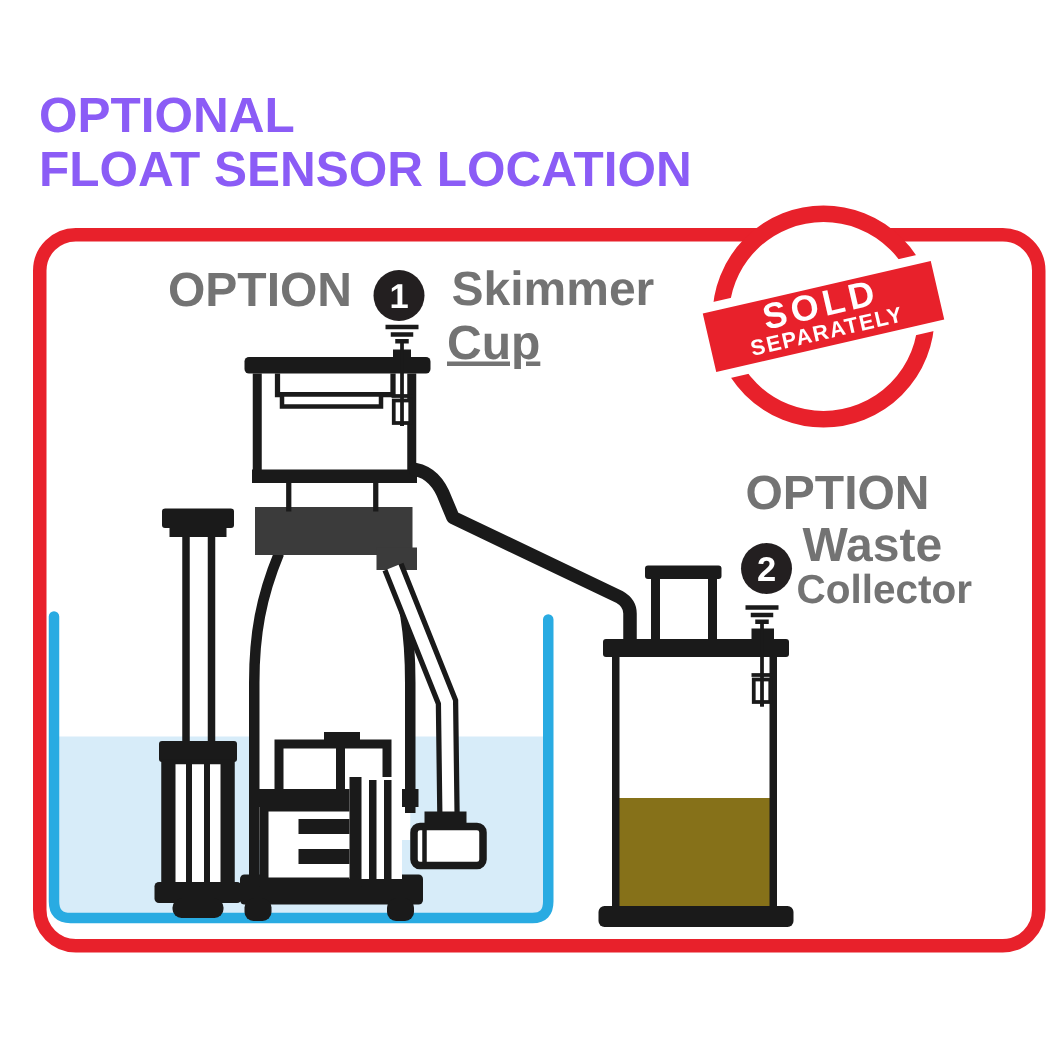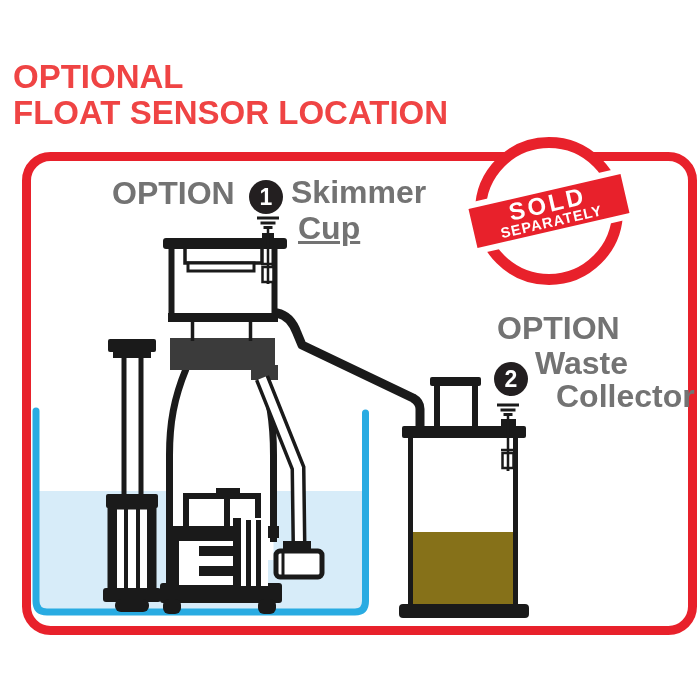--- a/index.html
+++ b/index.html
@@ -1,20 +1,20 @@
 <!DOCTYPE html>
 <html><head>
 <meta charset="utf-8">
 <style>
   html,body{margin:0;padding:0;background:#fff;}
   #stage{position:relative;width:700px;height:700px;background:#fff;overflow:hidden;
          font-family:"Liberation Sans",sans-serif;}
   #diagram{position:absolute;left:0;top:0;}
   .t{position:absolute;font-weight:bold;color:#737373;white-space:nowrap;}
-  .title-line{position:absolute;left:13px;font-weight:bold;color:#ef4444;
+  .title-line{position:absolute;left:26px;font-weight:bold;color:#8b5cf6;
               font-size:33px;letter-spacing:0px;white-space:nowrap;}
   .num-circle{position:absolute;width:34px;height:34px;border-radius:50%;
               background:#231F20;color:#fff;display:flex;align-items:center;
               justify-content:center;font-weight:bold;font-size:23px;}
   
   #badge{position:absolute;left:475px;top:137px;width:148px;height:148px;}
   #badge-ring{position:absolute;left:0;top:0;width:148px;height:148px;
               box-sizing:border-box;border:11px solid #E8212B;border-radius:50%;
               background:#fff;}
   #badge-band{position:absolute;left:-10px;top:48px;width:168px;height:52px;
@@ -146,29 +146,29 @@
     </g>
   </svg>
 
   <div class="title-line" style="top:58px;">OPTIONAL</div>
   <div class="title-line" style="top:94px;">FLOAT SENSOR LOCATION</div>
 
   <div class="t" style="left:112px;top:175px;font-size:32px;">OPTION</div>
   <div class="num-circle" style="left:249px;top:180px;">
     <span>1</span>
   </div>
-  <div class="t" style="left:291px;top:174px;font-size:32px;">Skimmer</div>
+  <div class="t" style="left:301px;top:174px;font-size:32px;">Skimmer</div>
   <div class="t" style="left:298px;top:210px;font-size:32px;text-decoration:underline;">Cup</div>
 
   <div class="t" style="left:497px;top:310px;font-size:32px;">OPTION</div>
   <div class="t" style="left:535px;top:345px;font-size:32px;">Waste</div>
   <div class="num-circle" style="left:494px;top:362px;">
     <span>2</span>
   </div>
-  <div class="t" style="left:556px;top:378px;font-size:32px;">Collector</div>
+  <div class="t" style="left:531px;top:378px;font-size:27px;">Collector</div>
 
   <div id="badge">
     <div id="badge-ring"></div>
     <div id="badge-band">
       <div class="l1">SOLD</div>
       <div class="l2">SEPARATELY</div>
     </div>
   </div>
 
 </div>

